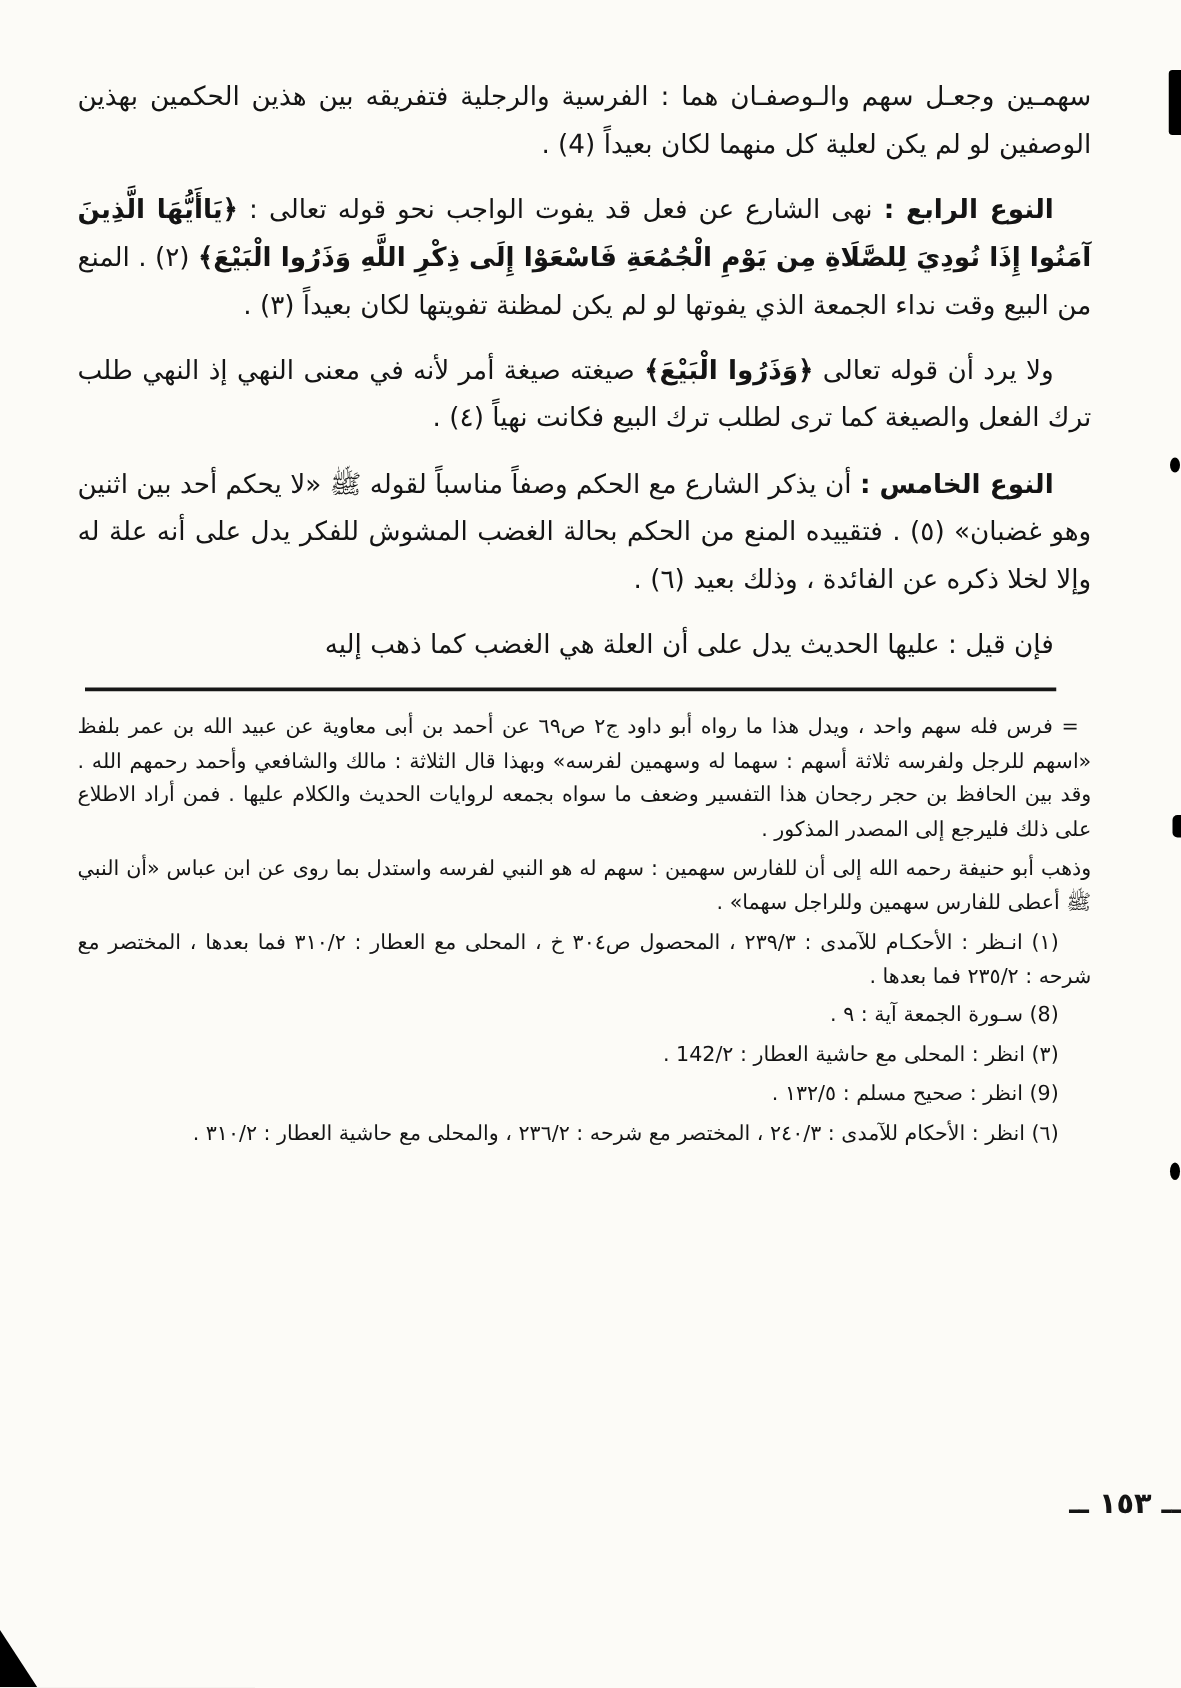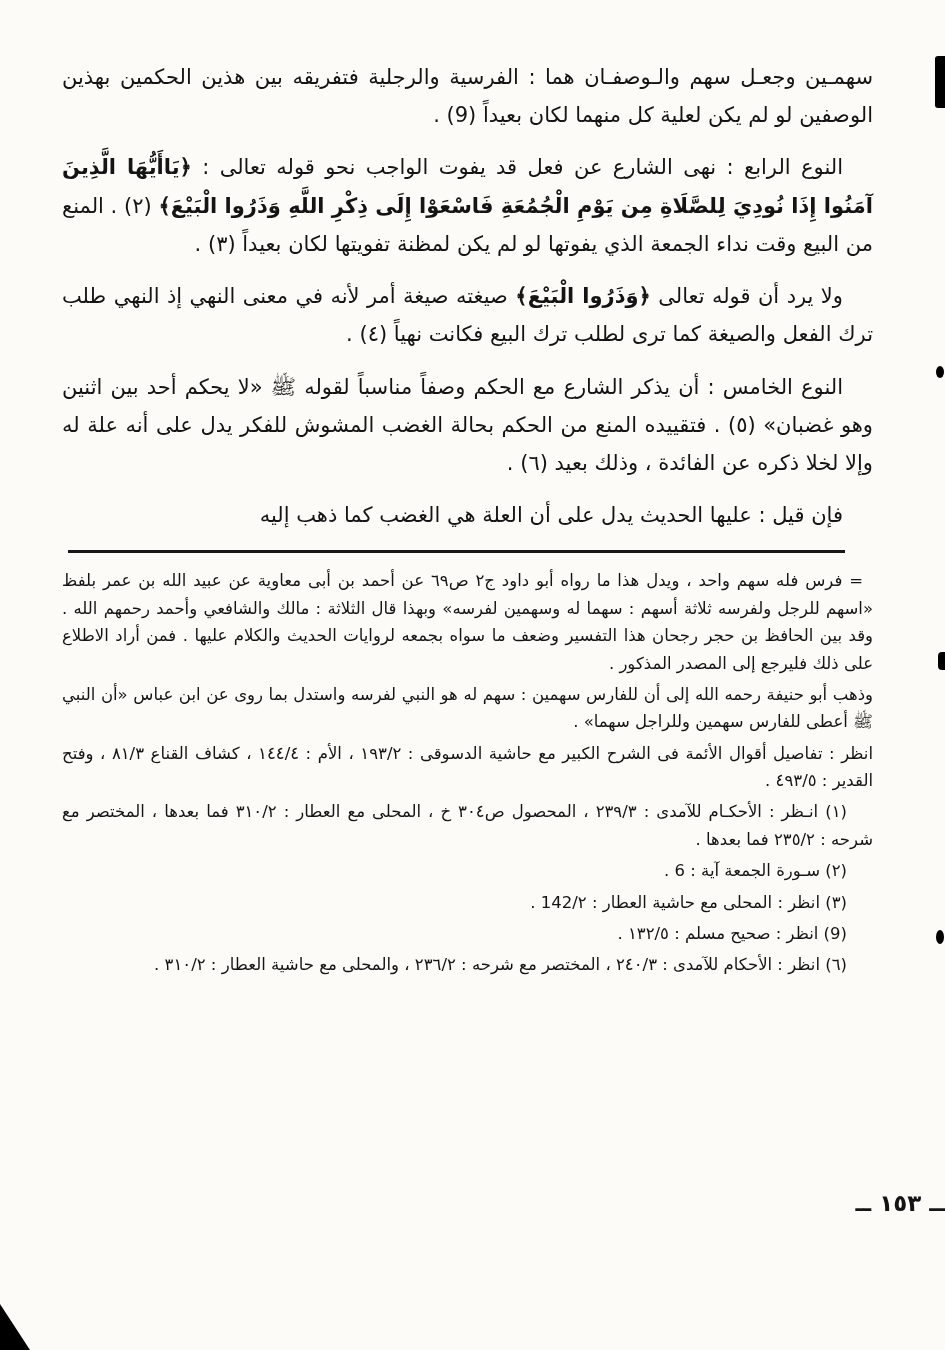--- a/index.html
+++ b/index.html
@@ -21,21 +21,21 @@
     position: absolute;
     top: 58px;
     right: 72px;
     left: 62px;
   }
 
   .body-text { font-size: 21px; line-height: 1.82; text-align: justify; }
   .body-text p { margin: 0 0 14px 0; }
   .body-text p.indent { text-indent: 30px; }
 
-  .lead { font-weight: normal; }
+  .lead { font-weight: bold; }
   .verse { font-weight: bold; letter-spacing: 0.3px; }
 
   .sep {
     border: 0;
     border-top: 3px solid #171717;
     margin: 16px 28px 14px 6px;
   }
 
   .footnotes { font-size: 16.5px; line-height: 1.66; text-align: justify; }
   .footnotes p { margin: 0 0 4px 0; }
@@ -64,21 +64,21 @@
 </style>
 </head>
 <body>
 
 <div class="page">
 
   <div class="content">
 
     <div class="body-text">
 
-      <p>سهمـين وجعـل سهم والـوصفـان هما : الفرسية والرجلية فتفريقه بين هذين الحكمين بهذين الوصفين لو لم يكن لعلية كل منهما لكان بعيداً (9) .</p>
+      <p>سهمـين وجعـل سهم والـوصفـان هما : الفرسية والرجلية فتفريقه بين هذين الحكمين بهذين الوصفين لو لم يكن لعلية كل منهما لكان بعيداً (4) .</p>
 
       <p class="indent">
         <span class="lead">النوع الرابع :</span>
         <span>نهى الشارع عن فعل قد يفوت الواجب نحو قوله تعالى :</span>
         <span class="verse">﴿يَاأَيُّهَا الَّذِينَ آمَنُوا إِذَا نُودِيَ لِلصَّلَاةِ مِن يَوْمِ الْجُمُعَةِ فَاسْعَوْا إِلَى ذِكْرِ اللَّهِ وَذَرُوا الْبَيْعَ﴾</span>
         <span>(٢) . المنع من البيع وقت نداء الجمعة الذي يفوتها لو لم يكن لمظنة تفويتها لكان بعيداً (٣) .</span>
       </p>
 
       <p class="indent">
         <span>ولا يرد أن قوله تعالى</span>
@@ -94,24 +94,23 @@
       <p class="indent">فإن قيل : عليها الحديث يدل على أن العلة هي الغضب كما ذهب إليه</p>
 
     </div>
 
     <hr class="sep">
 
     <div class="footnotes">
 
       <p class="fn-first">= فرس فله سهم واحد ، ويدل هذا ما رواه أبو داود ج٢ ص٦٩ عن أحمد بن أبى معاوية عن عبيد الله بن عمر بلفظ «اسهم للرجل ولفرسه ثلاثة أسهم : سهما له وسهمين لفرسه» وبهذا قال الثلاثة : مالك والشافعي وأحمد رحمهم الله . وقد بين الحافظ بن حجر رجحان هذا التفسير وضعف ما سواه بجمعه لروايات الحديث والكلام عليها . فمن أراد الاطلاع على ذلك فليرجع إلى المصدر المذكور .</p>
       <p>وذهب أبو حنيفة رحمه الله إلى أن للفارس سهمين : سهم له هو النبي لفرسه واستدل بما روى عن ابن عباس «أن النبي ﷺ أعطى للفارس سهمين وللراجل سهما» .</p>
-      <p>انظر : تفاصيل أقوال الأئمة فى الشرح الكبير مع حاشية الدسوقى : ١٩٣/٢ ، الأم : ١٤٤/٤ ، كشاف القناع ٨١/٣ ، وفتح القدير : ٤٩٣/٥ .</p>
 
       <p class="fn-num">(١) انـظر : الأحكـام للآمدى : ٢٣٩/٣ ، المحصول ص٣٠٤ خ ، المحلى مع العطار : ٣١٠/٢ فما بعدها ، المختصر مع شرحه : ٢٣٥/٢ فما بعدها .</p>
-      <p class="fn-num">(٢) سـورة الجمعة آية : 6 .</p>
+      <p class="fn-num">(8) سـورة الجمعة آية : ٩ .</p>
       <p class="fn-num">(٣) انظر : المحلى مع حاشية العطار : 142/٢ .</p>
       <p class="fn-num">(9) انظر : صحيح مسلم : ١٣٢/٥ .</p>
       <p class="fn-num">(٦) انظر : الأحكام للآمدى : ٢٤٠/٣ ، المختصر مع شرحه : ٢٣٦/٢ ، والمحلى مع حاشية العطار : ٣١٠/٢ .</p>
 
     </div>
 
   </div>
 
   <div class="page-number">ــ ١٥٣ ــ</div>
 

